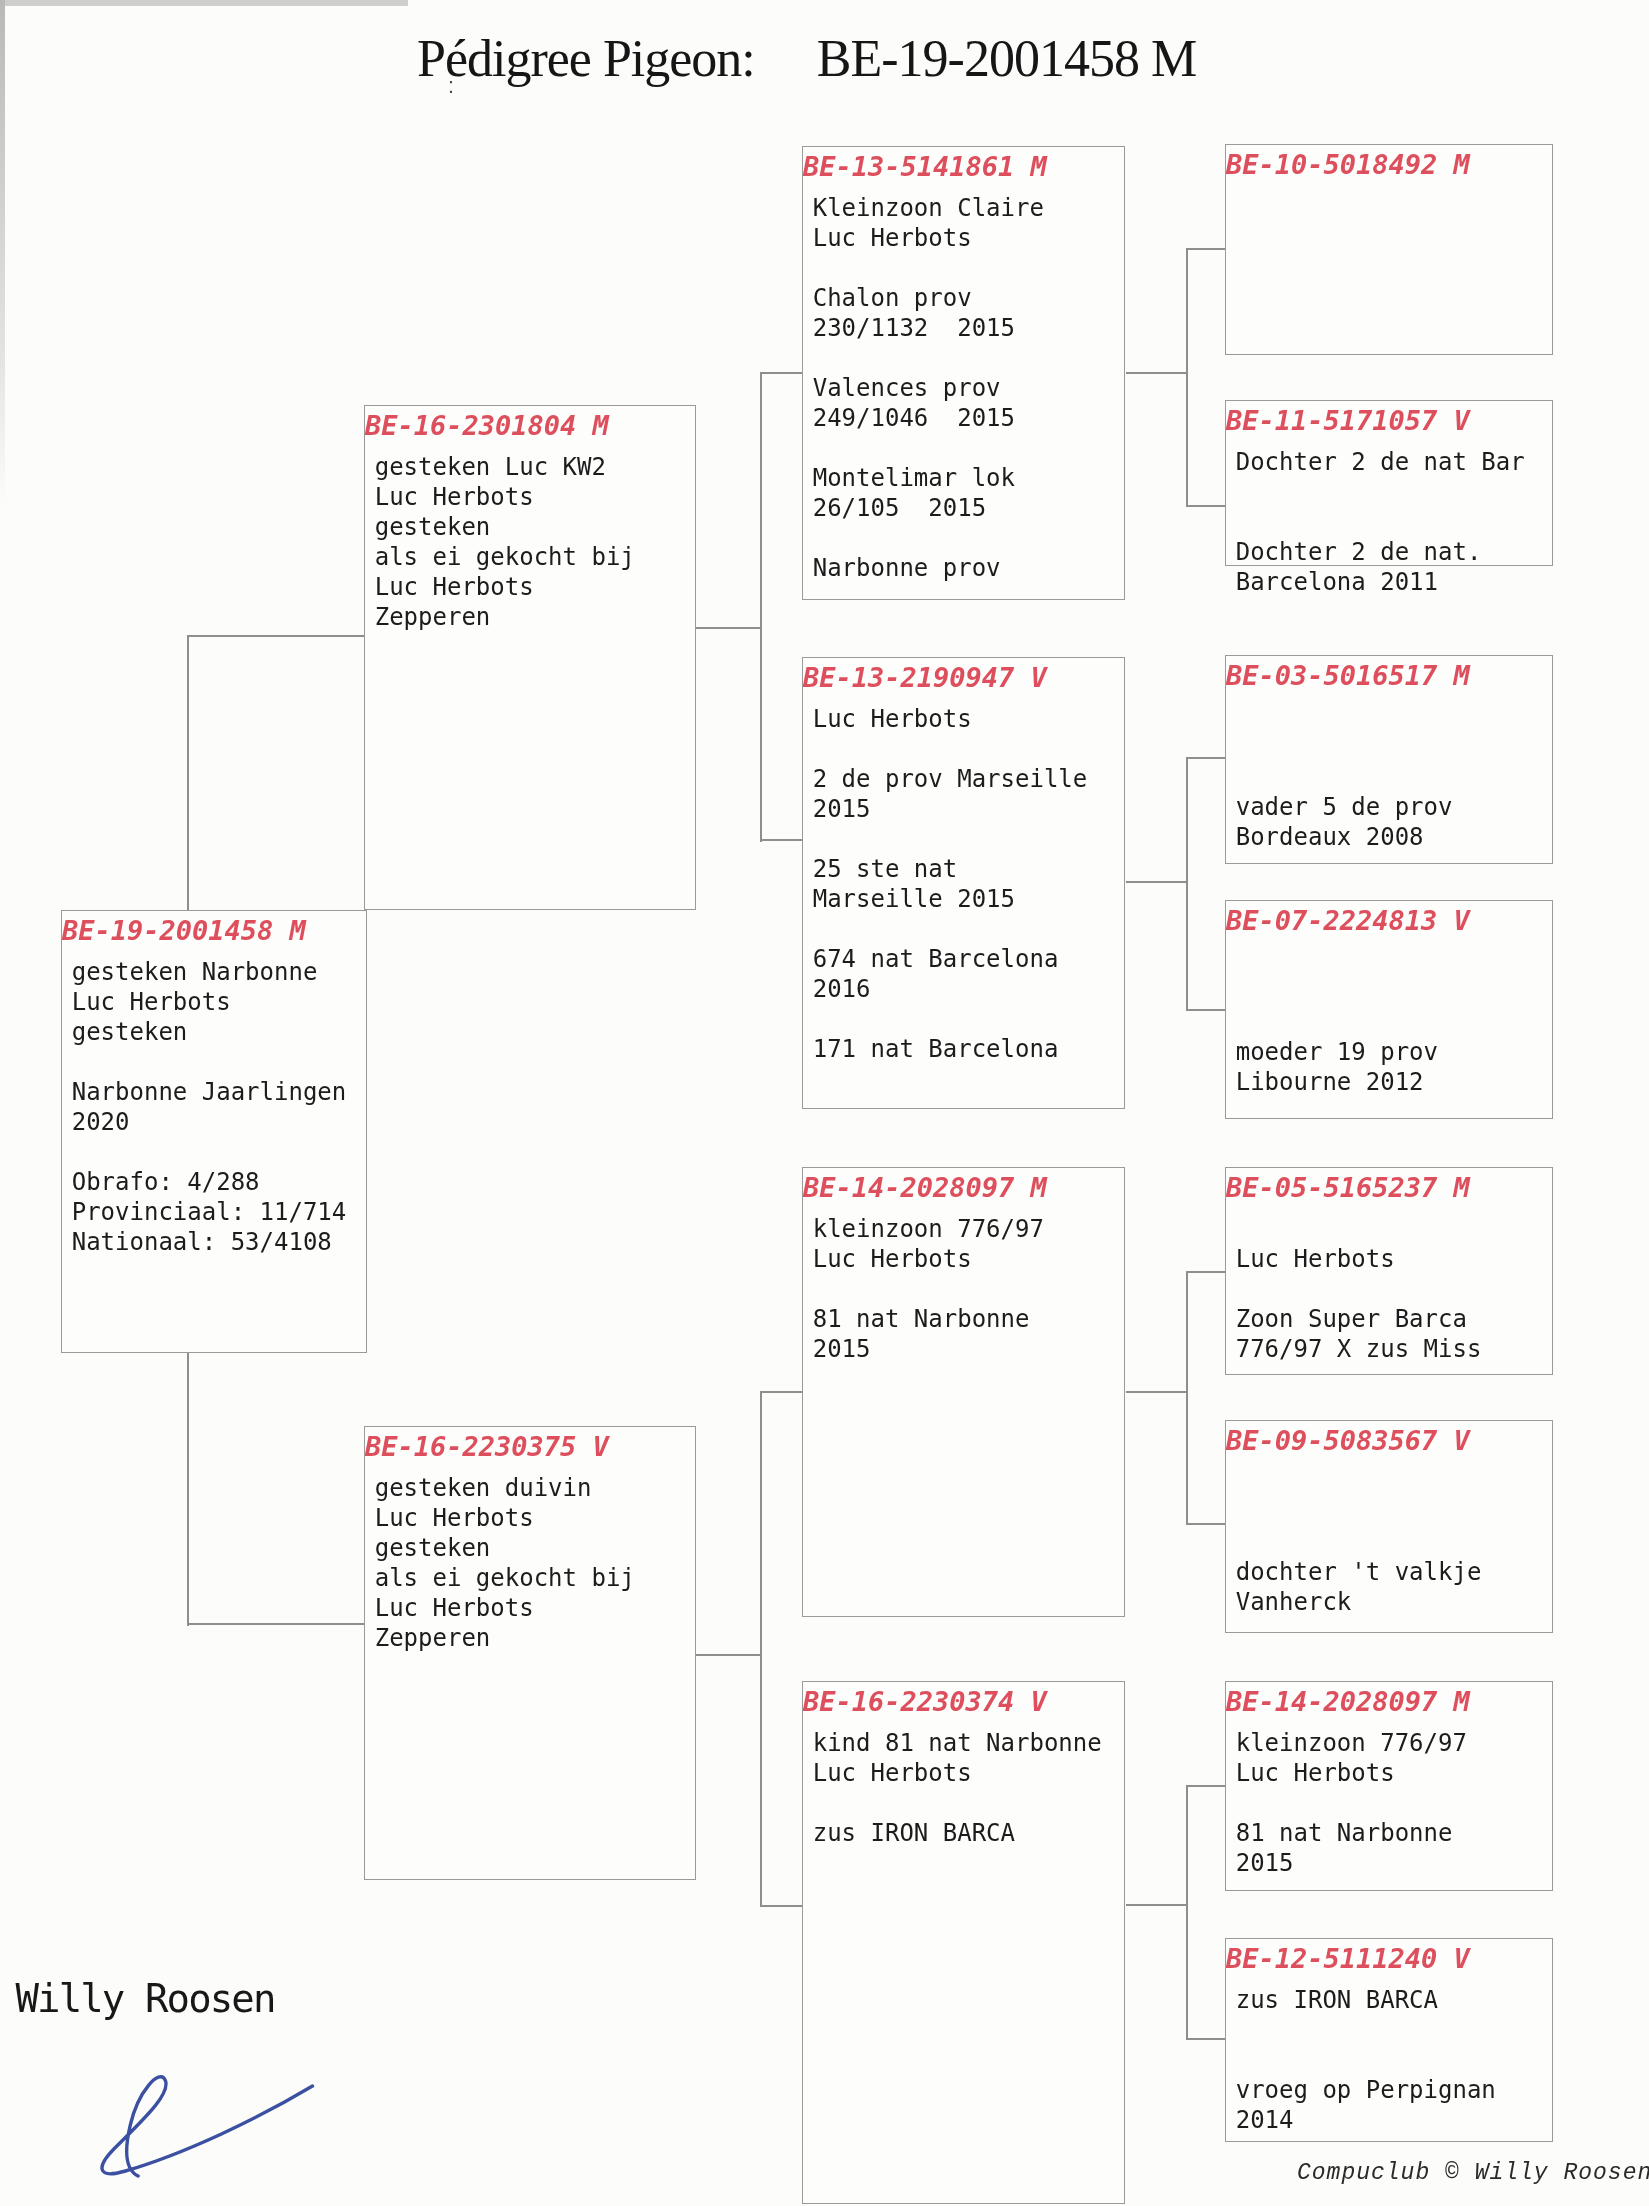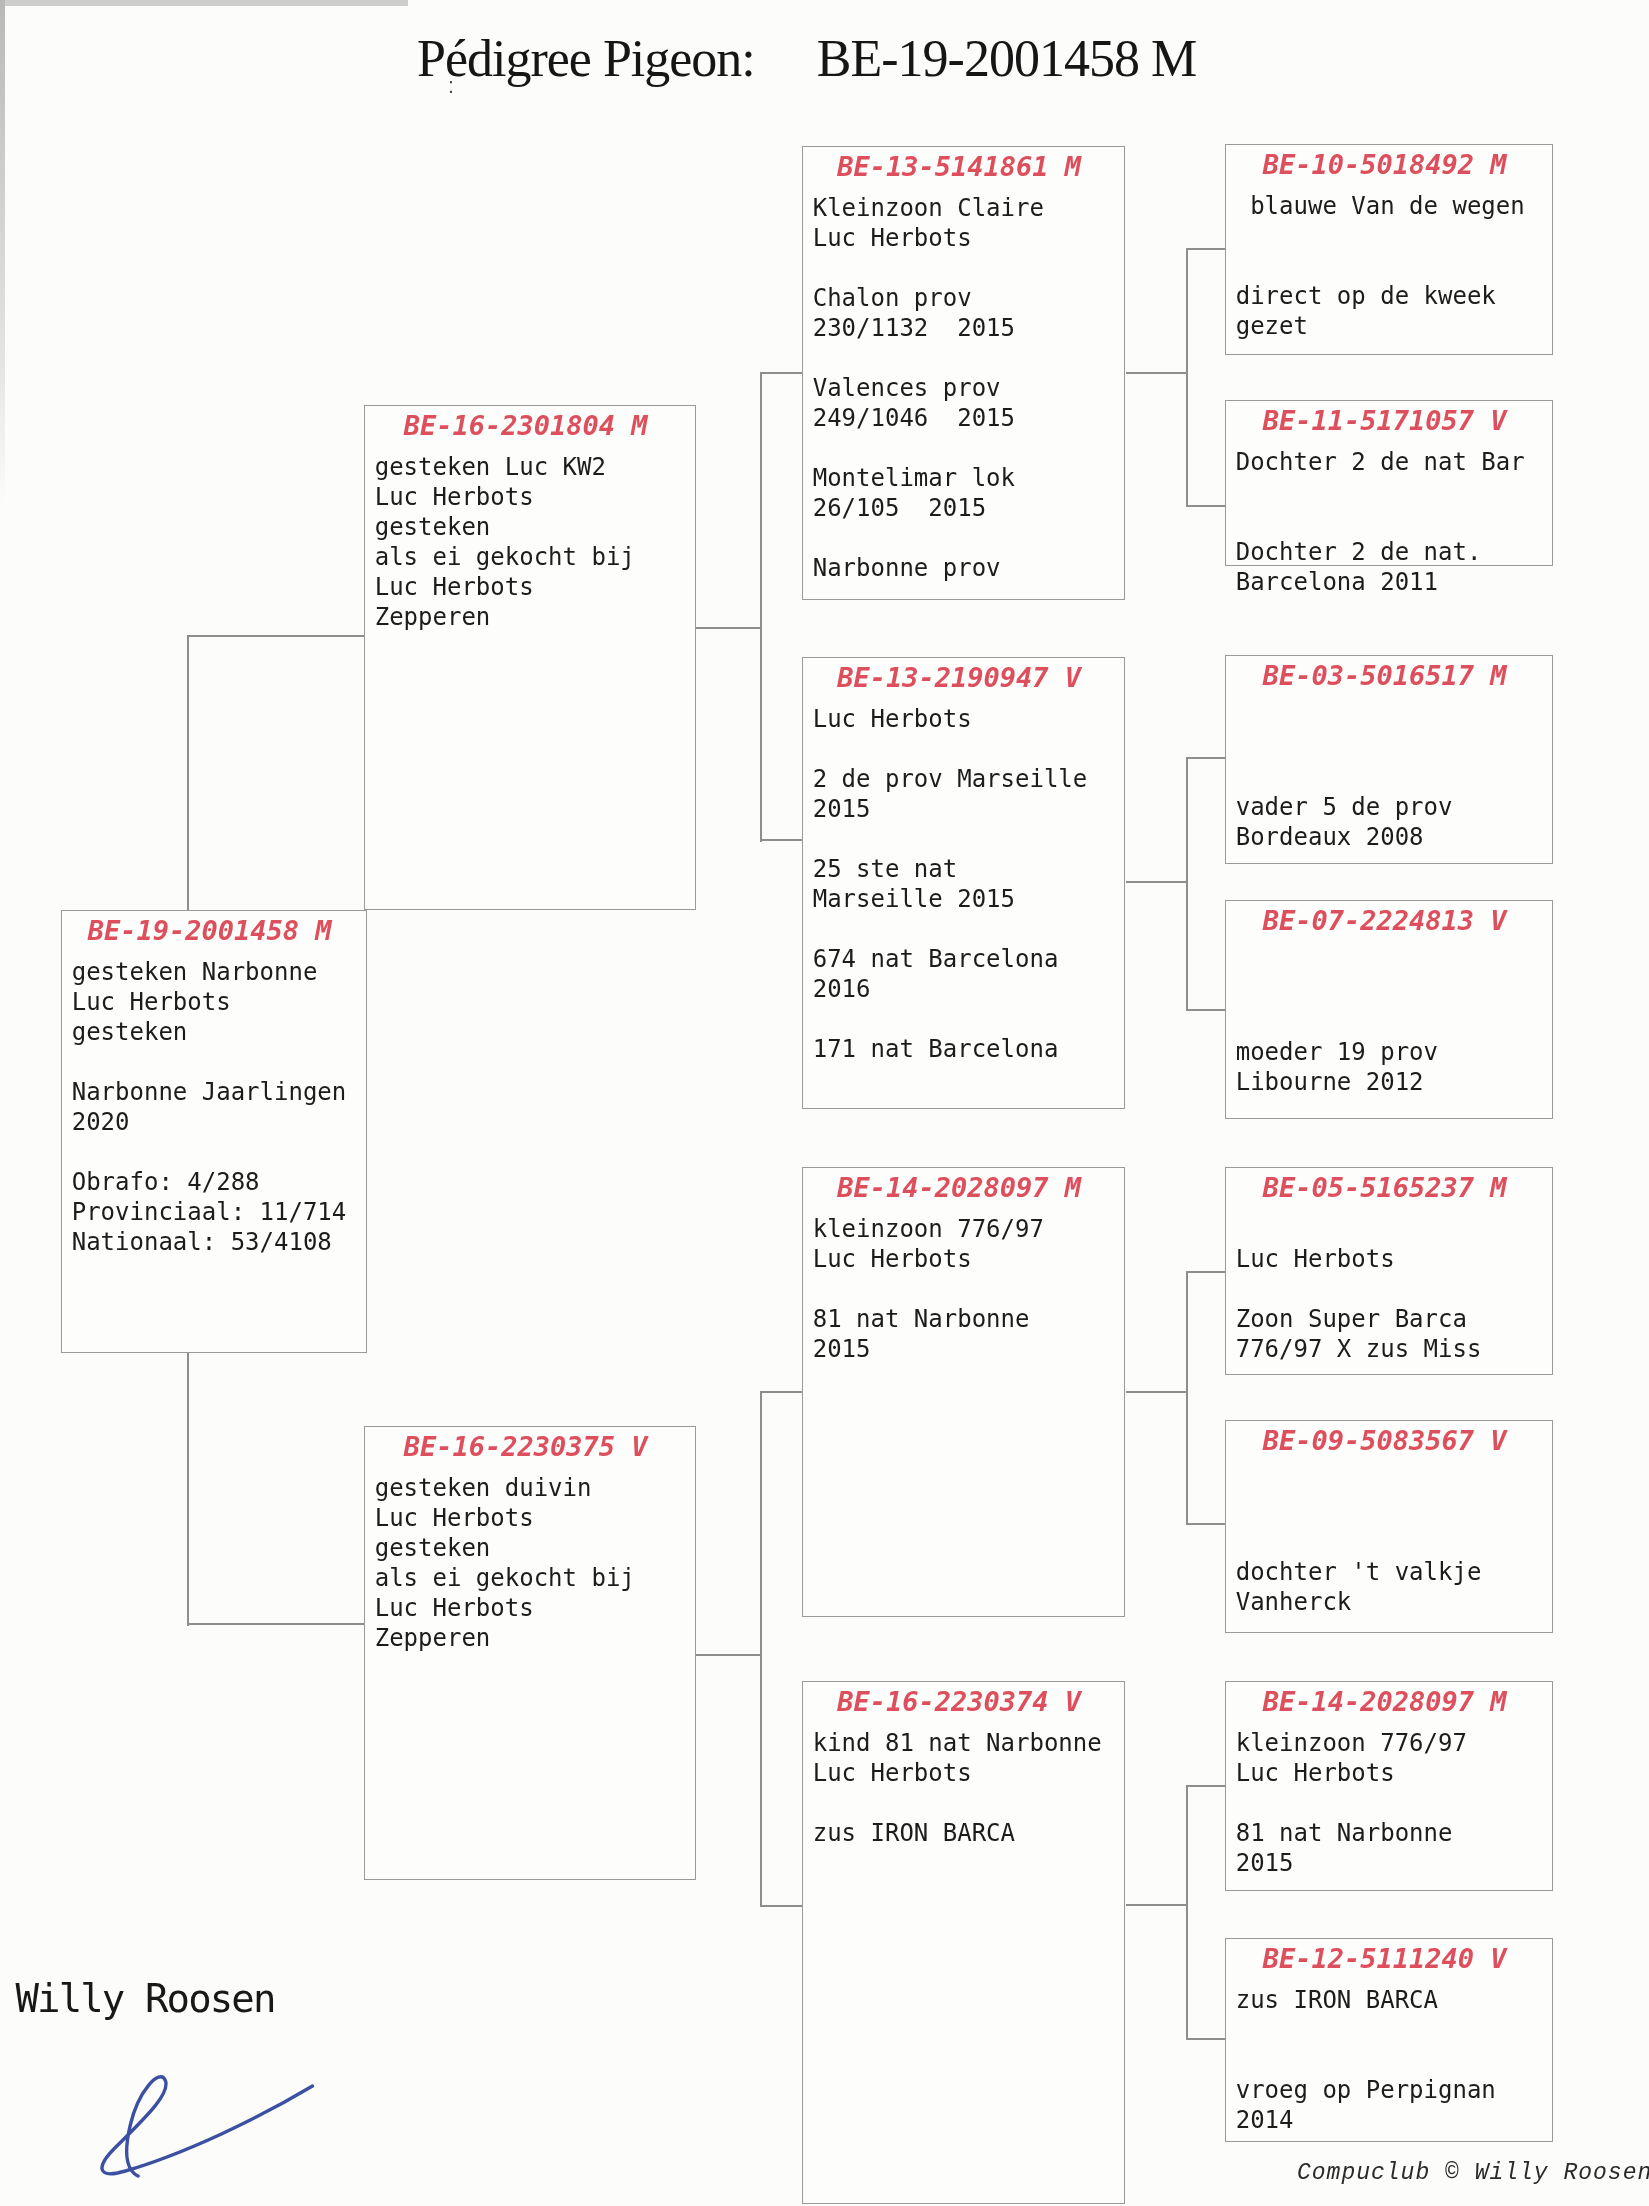--- a/index.html
+++ b/index.html
@@ -14,21 +14,21 @@
     font-family:Liberation Serif, serif;
     font-size:52px; letter-spacing:-1px; color:#161616;
   }
   .title .title-ring { margin-left:62px; }
   .box {
     position:absolute; background:#fdfdfc;
     border:1.9px solid #9a9a9a; box-sizing:border-box;
   }
   .ring {
     margin-top:2.9px; height:33px; line-height:33px;
-    padding-right:8.7px; text-align:center;
+    padding-right:8.7px; text-align:left;
     font-style:italic; font-weight:bold; font-size:27px;
     color:var(--ring-red, #dd4f5c); letter-spacing:0px;
     white-space:nowrap; overflow:hidden;
   }
   .bodytxt {
     margin-top:9.7px; padding:0 9.7px;
     font-size:24px; line-height:30px;
     white-space:pre-wrap; color:var(--ink, #1c1c1c);
   }
   .ln { position:absolute; background:var(--line-gray, #8e8e8e); }
@@ -178,25 +178,20 @@
   <div class="box" style="left:802px;top:1681px;width:323px;height:523px">
     <div class="ring">BE-16-2230374 V</div>
     <div class="bodytxt">kind 81 nat Narbonne
 Luc Herbots
 
 zus IRON BARCA</div>
   </div>
 
   <div class="box" style="left:1225px;top:144px;width:328px;height:211px">
     <div class="ring">BE-10-5018492 M</div>
-    <div class="bodytxt"> blauwe Van de wegen
-
-
-direct op de kweek
-gezet</div>
   </div>
   <div class="box" style="left:1225px;top:400px;width:328px;height:166px">
     <div class="ring">BE-11-5171057 V</div>
     <div class="bodytxt">Dochter 2 de nat Bar
 
 
 Dochter 2 de nat.
 Barcelona 2011</div>
   </div>
   <div class="box" style="left:1225px;top:655px;width:328px;height:209px">

